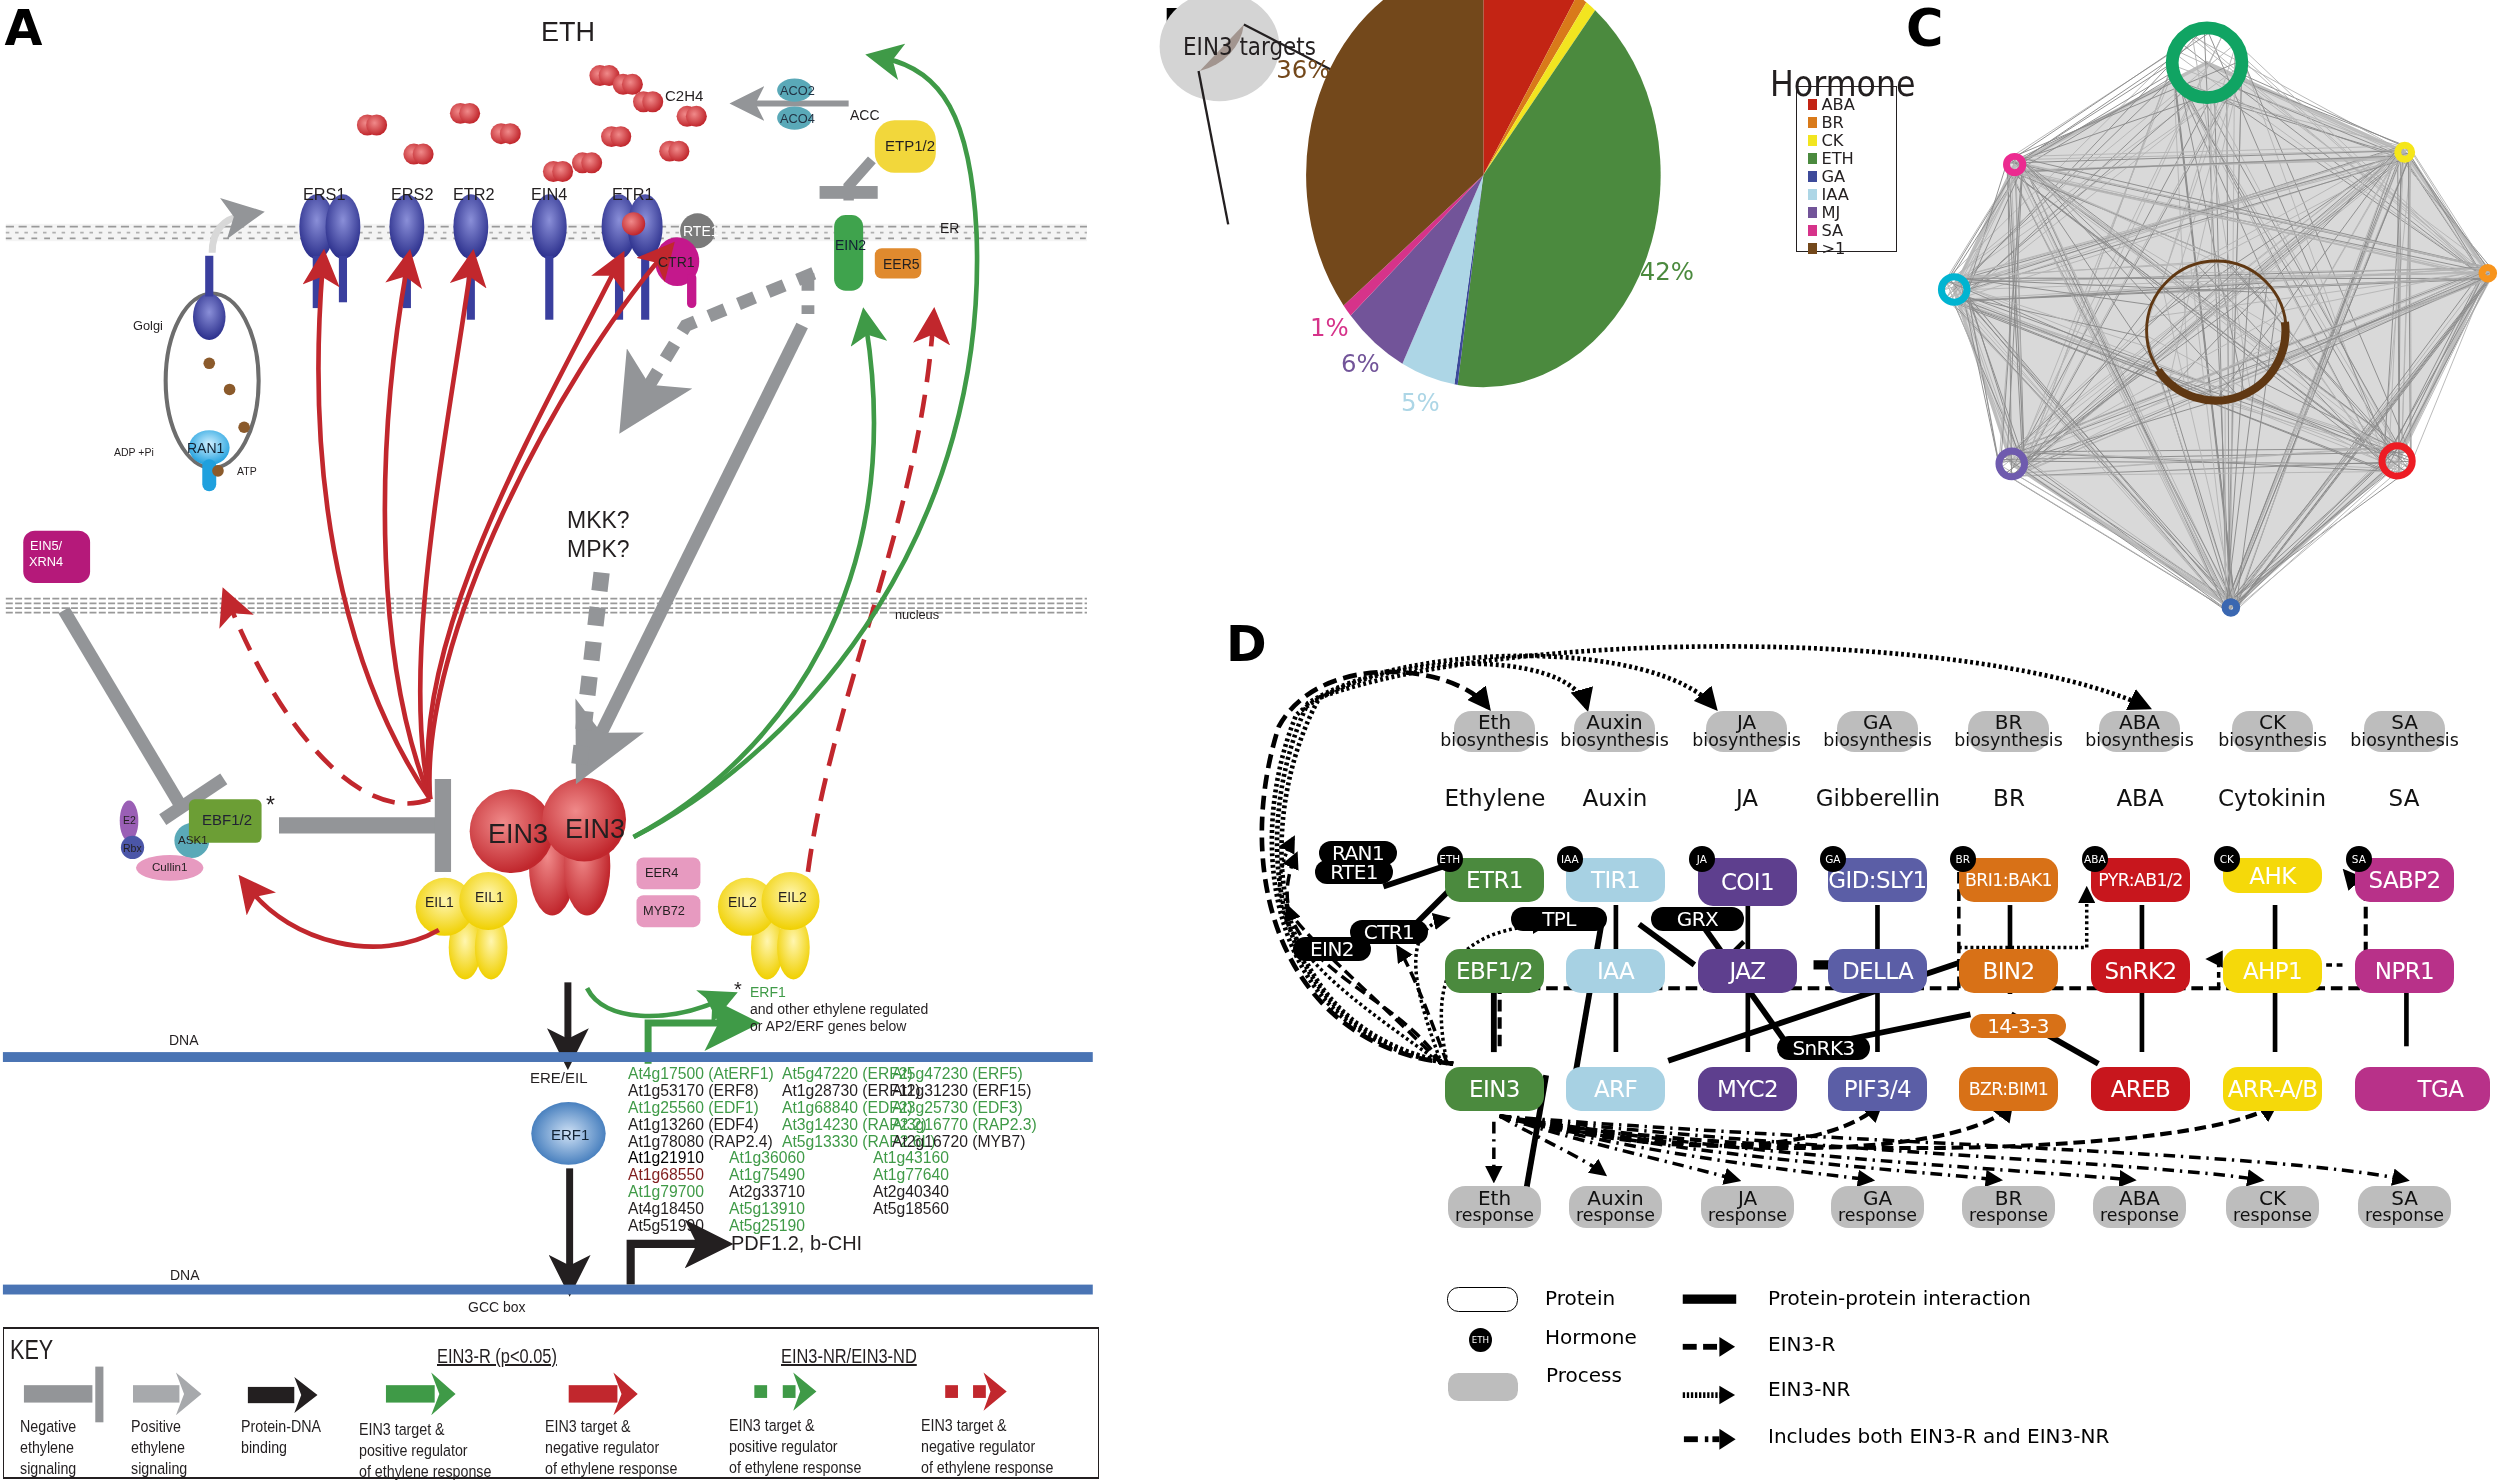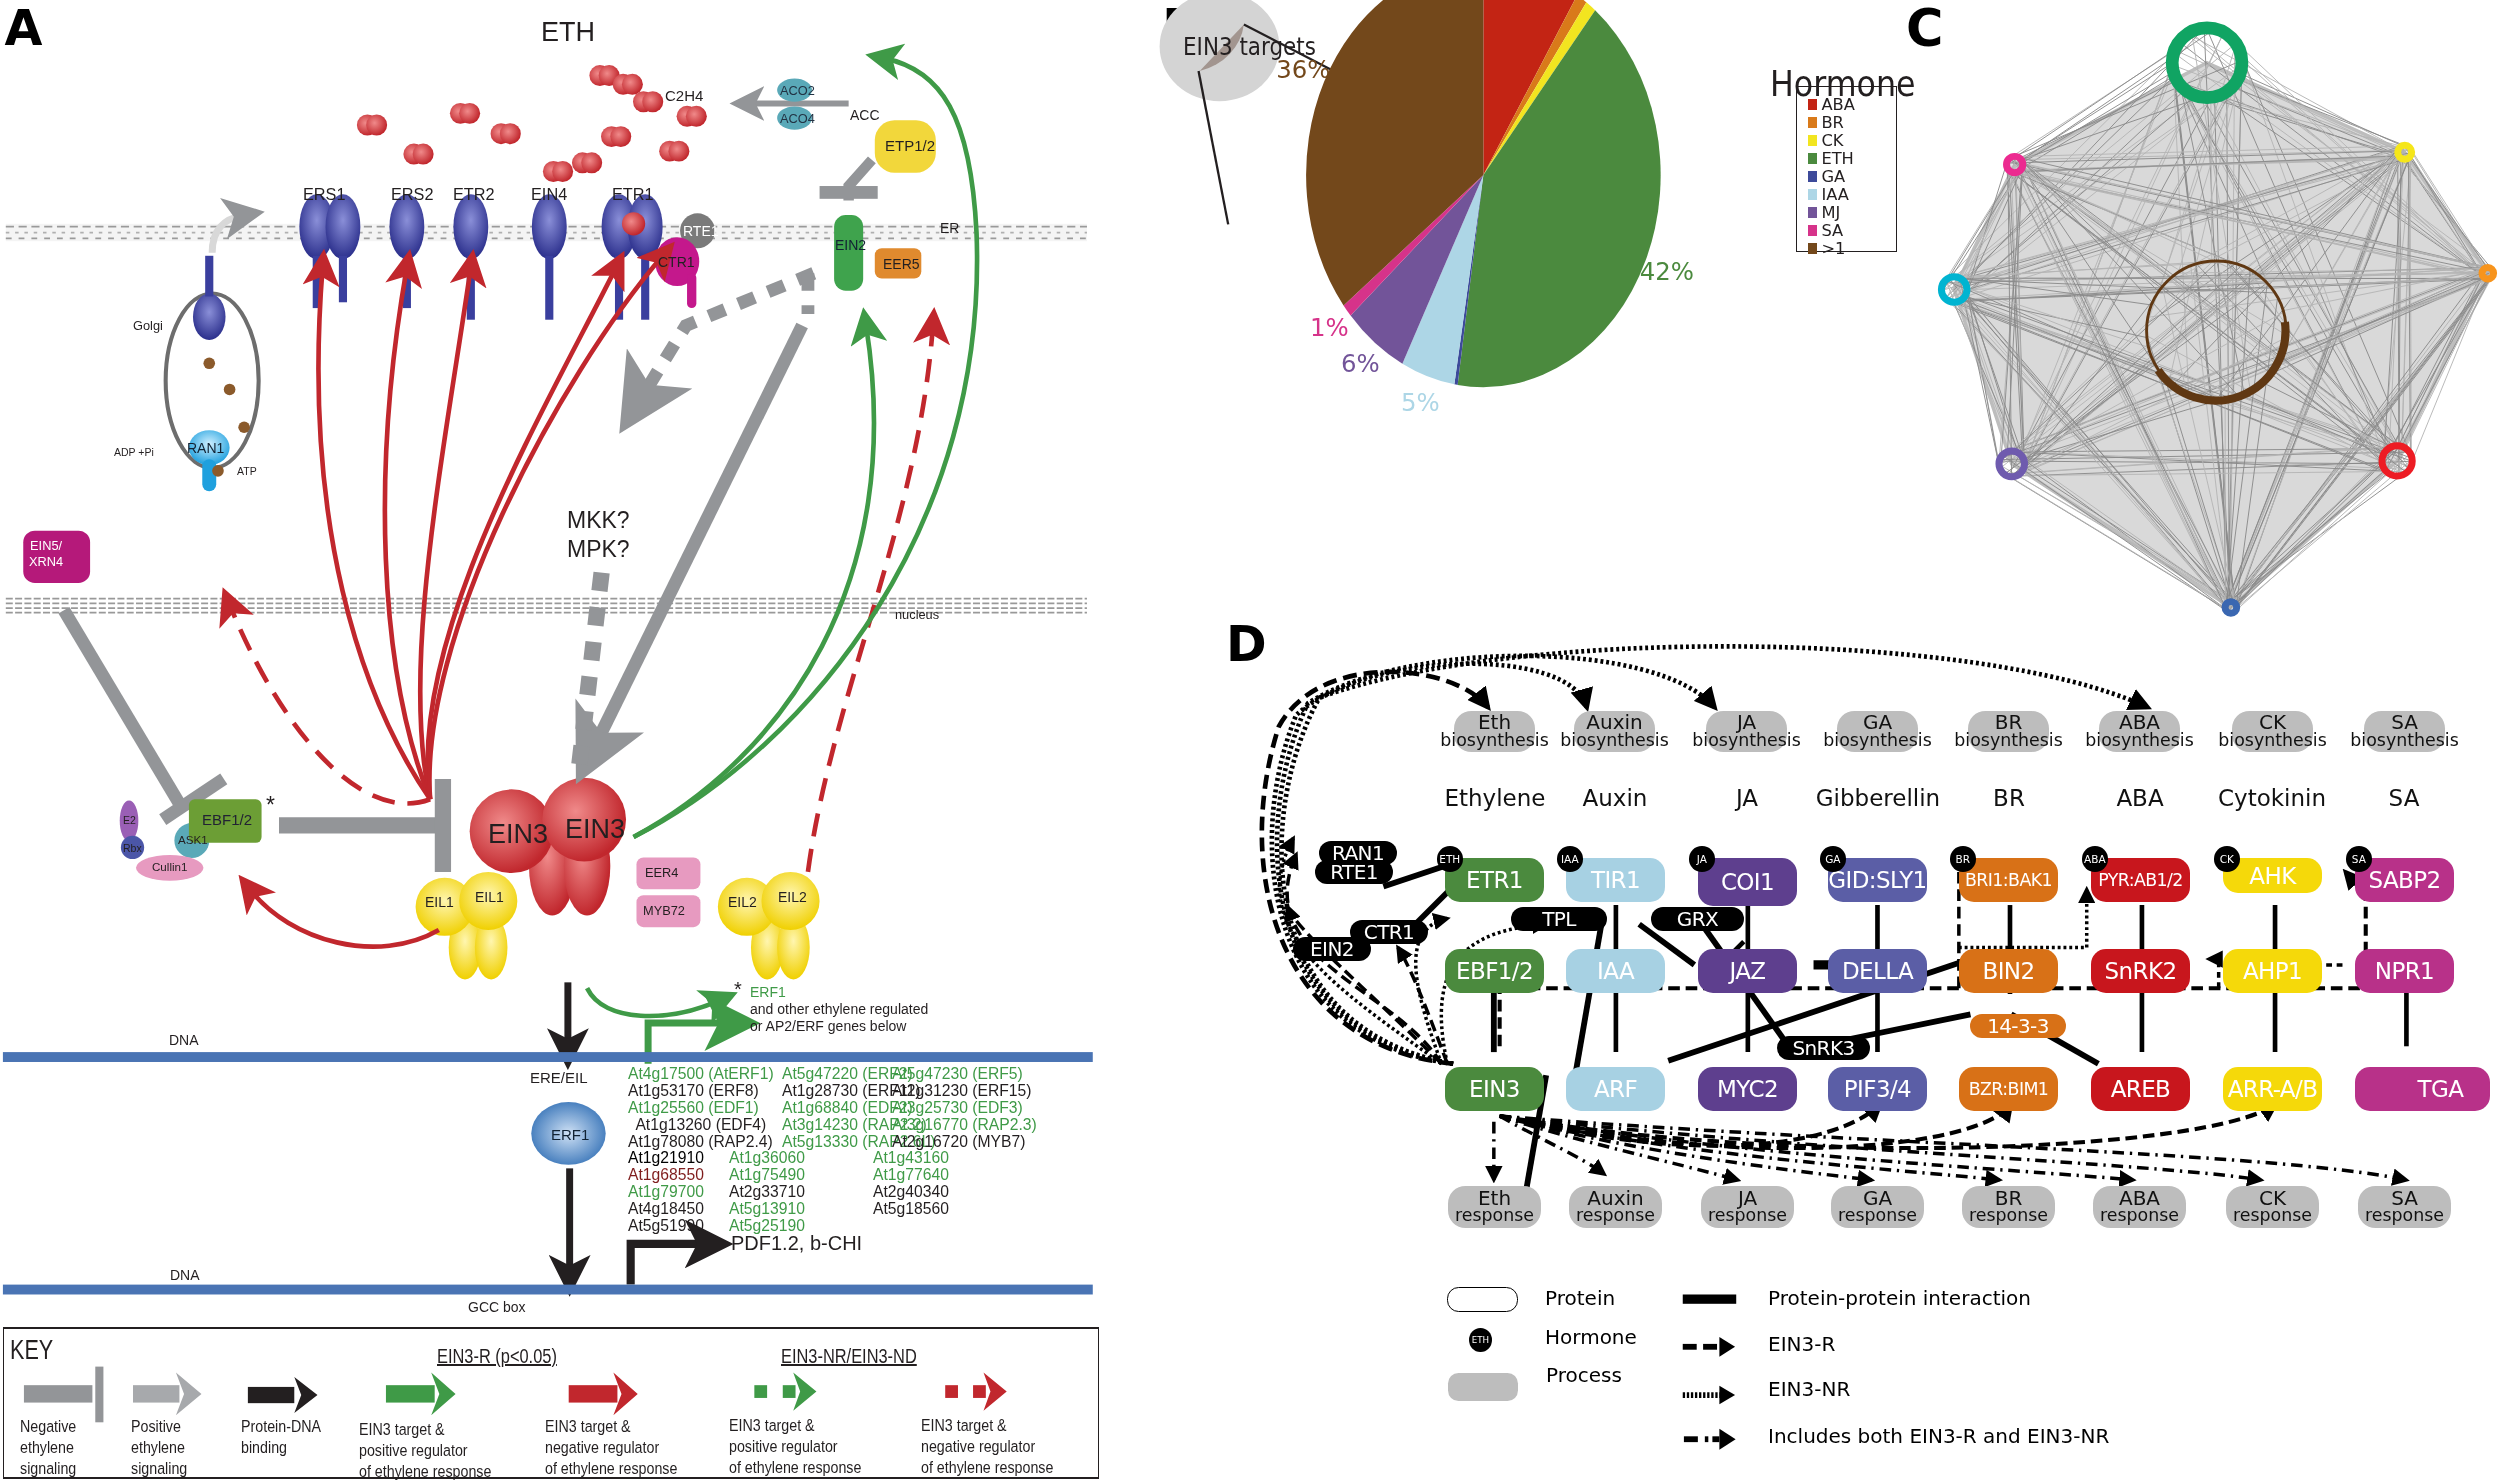--- a/index.html
+++ b/index.html
@@ -297,21 +297,21 @@
 <div class="txt" style="left:170px;top:1267px;font-size:14px;">DNA</div>
 <div class="txt" style="left:530px;top:1069px;font-size:15px;">ERE/EIL</div>
 <div class="txt" style="left:468px;top:1299px;font-size:14px;">GCC box</div>
 <div class="txt" style="left:551px;top:1126px;font-size:15px;color:#123;">ERF1</div>
 <div class="txt" style="left:731px;top:1232px;font-size:20px;">PDF1.2, b-CHI</div>
 
 <div class="abs" style="left:628px;top:1065px;">
     <div class="gene" style="color: rgb(63, 154, 71);">At4g17500 (AtERF1)</div>
     <div class="gene" style="color: rgb(35, 31, 32);">At1g53170 (ERF8)</div>
     <div class="gene" style="color: rgb(63, 154, 71);">At1g25560 (EDF1)</div>
-    <div class="gene" style="color: rgb(35, 31, 32); text-align: center;">At1g13260 (EDF4)</div>
+    <div class="gene" style="color: rgb(35, 31, 32);">At1g13260 (EDF4)</div>
     <div class="gene" style="color: rgb(35, 31, 32);">At1g78080 (RAP2.4)</div>
   </div>
 <div class="abs" style="left:782px;top:1065px;">
     <div class="gene" style="color: rgb(63, 154, 71);">At5g47220 (ERF2)</div>
     <div class="gene" style="color: rgb(35, 31, 32);">At1g28730 (ERF11)</div>
     <div class="gene" style="color: rgb(63, 154, 71);">At1g68840 (EDF2)</div>
     <div class="gene" style="color: rgb(63, 154, 71);">At3g14230 (RAP2.2)</div>
     <div class="gene" style="color: rgb(63, 154, 71);">At5g13330 (RAP2.6L)</div>
   </div>
 <div class="abs" style="left:892px;top:1065px;">

